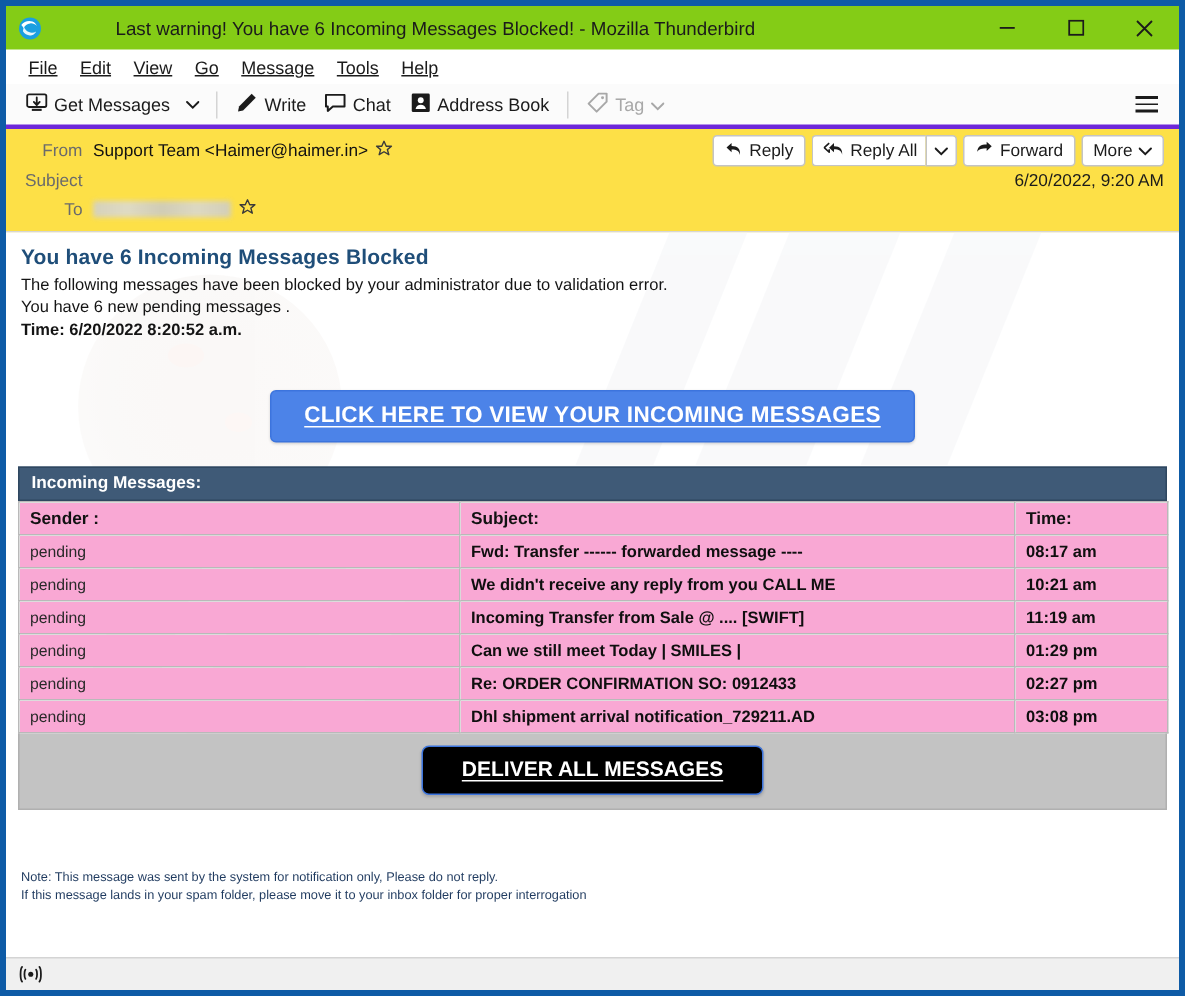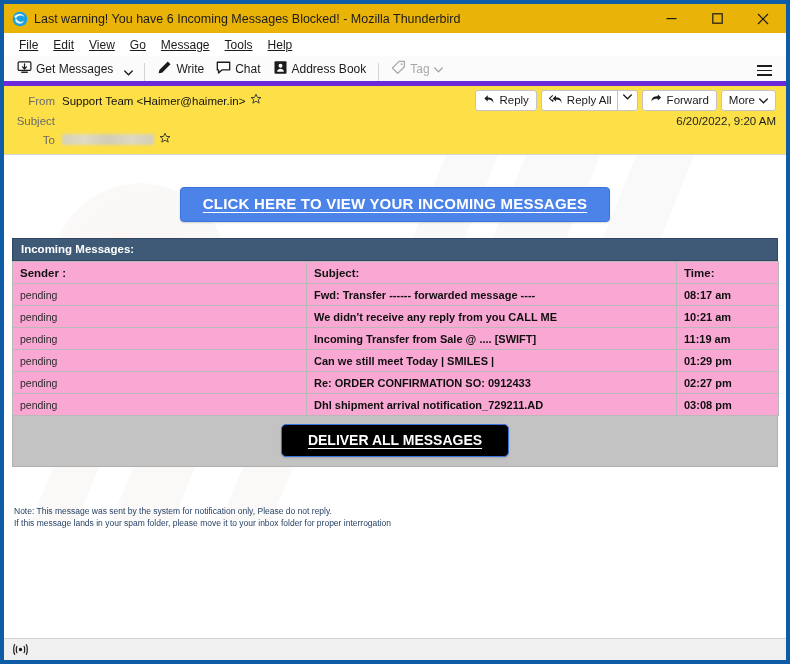--- a/index.html
+++ b/index.html
@@ -12,24 +12,25 @@
   #app {
     position: absolute; inset: 0;
     border: 4px solid #0e5ba6;
     background: #ffffff;
     display: flex; flex-direction: column;
   }
 
   
   .titlebar {
     height: 30px; flex: 0 0 30px;
-    background: #eab308;
+    background: #84cc16;
     display: flex; align-items: center;
     padding-left: 8px;
     border-bottom: 1px solid #ffffff;
+    gap: 43px;
   }
   .tb-icon { width: 16px; height: 16px; margin-right: 6px; flex: 0 0 16px; }
   .tb-title {
     font-size: 12.5px; color: #1b1b1b; white-space: nowrap;
     overflow: hidden; text-overflow: ellipsis; flex: 1 1 auto;
   }
   .win-controls { display: flex; align-items: center; height: 100%; flex: 0 0 auto; }
   .wc {
     width: 46px; height: 30px; display: flex;
     align-items: center; justify-content: center;
@@ -47,22 +48,22 @@
   .menu-item {
     font-size: 12px; color: #1b1b1b;
     padding: 2px 7px; border-radius: 2px; white-space: nowrap;
   }
   .menu-item u { text-decoration-thickness: 1px; text-underline-offset: 1px; }
 
   
   .toolbar {
     height: 30px; flex: 0 0 30px;
     background: #fbfbfb;
-    border-bottom: 5px solid #6d28d9;
-    display: flex; align-items: flex-end;
+    border-bottom: 3px solid #6d28d9;
+    display: flex; align-items: center;
     padding: 0 8px; gap: 2px;
   }
   .tbtn {
     display: flex; align-items: center; gap: 4px;
     padding: 3px 5px; border-radius: 3px;
     font-size: 12px; color: #1b1b1b; white-space: nowrap;
   }
   .tbtn.dim { color: #a8a8a8; }
   .tsep { width: 1px; height: 18px; background: #d4d4d4; margin: 0 5px; }
   .caret { font-size: 9px; padding: 3px 4px; }
@@ -88,21 +89,21 @@
   .hval.bold { font-weight: bold; font-size: 12px; }
   .star { color: #3a3a3a; font-size: 12px; }
   .hdr-date { margin-left: auto; font-size: 11.5px; color: #1b1b1b; white-space: nowrap; }
   .redact {
     display: inline-block; width: 92px; height: 11px;
     background: linear-gradient(90deg,#cfcfcf,#dadada,#c9c9c9,#d8d8d8,#cccccc);
     filter: blur(1.6px); border-radius: 1px; opacity: .85;
   }
   .hbtns { display: flex; align-items: center; gap: 4px; margin-left: auto; }
   .hbtn {
-    display: flex; gap: 4px;
+    display: flex; align-items: center; gap: 4px;
     border: 1px solid #c4c4c4; border-radius: 3px;
     background: #ffffff; font-size: 11.5px; color: #1b1b1b;
     padding: 3px 7px; white-space: nowrap; height: 21px;
   }
   .hbtn.grp { border-radius: 3px 0 0 3px; border-right: none; padding-right: 5px; }
   .hbtn.grpend { border-radius: 0 3px 3px 0; padding: 3px 5px; }
 
   
   .body-wrap {
     flex: 1 1 auto; position: relative;
@@ -387,20 +388,26 @@
       <div class="wm-dot2"></div>
       <div class="wm-slash" style="left:415px;top:-20px;width:52px;height:175px;"></div>
       <div class="wm-slash" style="left:495px;top:-20px;width:74px;height:175px;"></div>
       <div class="wm-slash" style="left:605px;top:-20px;width:58px;height:175px;"></div>
       <div class="wm-slash" style="left:60px;top:205px;width:46px;height:160px;background:#f7f4f2;"></div>
       <div class="wm-slash" style="left:140px;top:205px;width:62px;height:160px;background:#f8f5f3;"></div>
       <div class="wm-slash" style="left:250px;top:205px;width:50px;height:160px;background:#f7f4f2;"></div>
     </div>
 
     <div class="body-inner">
+      <div class="intro">
+        <h1>You have 6 Incoming Messages Blocked</h1>
+        <p>The following messages have been blocked by your administrator due to validation error.</p>
+        <p>You have 6 new pending messages .</p>
+        <p class="b">Time: 6/20/2022 8:20:52 a.m.</p>
+      </div>
 
       <div class="cta-area">
         <div class="cta-btn">
           <span>CLICK HERE TO VIEW YOUR INCOMING MESSAGES</span>
         </div>
       </div>
 
       <div class="tbl-wrap">
         <div class="tbl-title">Incoming  Messages:</div>
 

